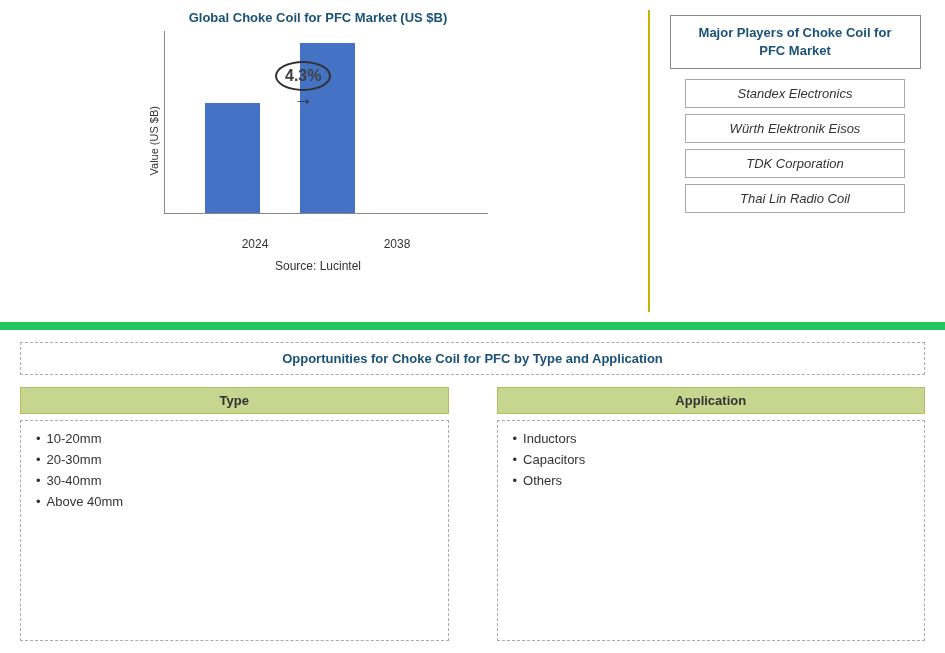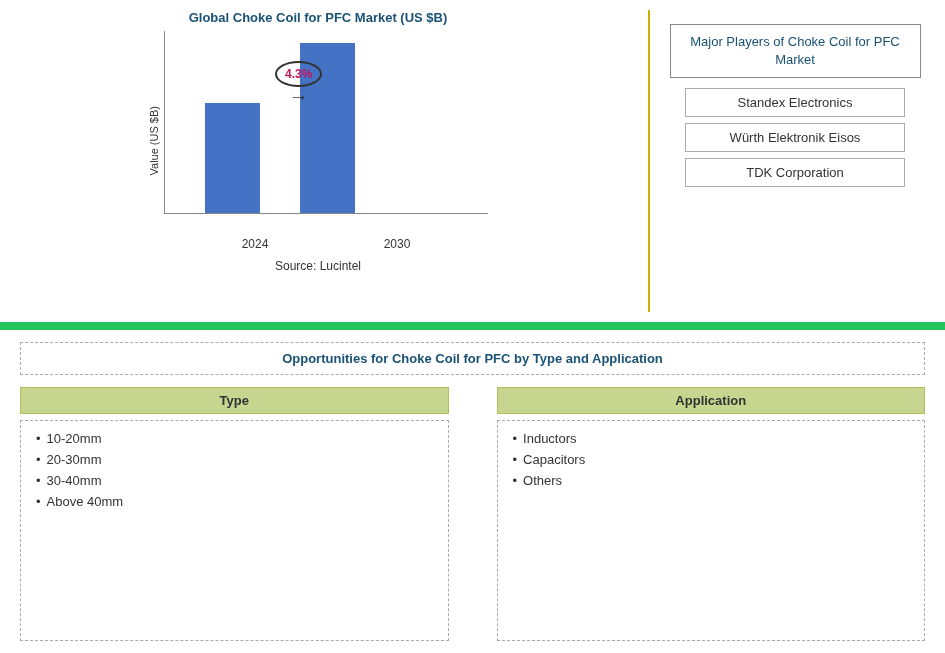--- a/index.html
+++ b/index.html
@@ -102,24 +102,24 @@
       top: 30px;
       left: 110px;
       display: flex;
       flex-direction: column;
       align-items: center;
     }
     .growth-circle {
       border: 2px solid #333;
       border-radius: 50%;
       padding: 4px 8px;
-      font-size: 12px;
+      font-size: 16px;
       font-weight: bold;
       background: transparent;
-      color: #be185d;
+      color: #404040;
       white-space: nowrap;
     }
     .growth-arrow {
       font-size: 20px;
       color: #333;
       margin-top: -4px;
     }
     .source-text {
       font-size: 12px;
       font-weight: normal;
@@ -139,39 +139,39 @@
     
     .players-area {
       width: 260px;
       display: flex;
       flex-direction: column;
       align-items: center;
       padding-top: 5px;
     }
     .players-title {
       font-size: 13px;
-      font-weight: normal;
+      font-weight: bold;
       color: #1a5276;
       text-align: center;
       border: 1.5px solid #888;
       padding: 8px 16px;
       margin-bottom: 10px;
       width: 251px;
       line-height: 1.4;
-      margin-top: 9px;
     }
     .player-item {
       border: 1.5px solid #aaa;
       padding: 6px 0;
       width: 220px;
       text-align: center;
       margin-bottom: 6px;
       font-size: 13px;
       color: #333;
       background: #fff;
+      font-style: italic;
     }
 
     
     .bottom-section {
       flex: 1;
       padding: 12px 20px;
       display: flex;
       flex-direction: column;
     }
     .opportunities-title-box {
@@ -244,35 +244,36 @@
             <div class="bar-group">
               <div class="bar" style="height: 110px;"></div>
             </div>
 
             <div class="bar-group">
               <div class="bar" style="height: 170px;"></div>
             </div>
           </div>
           <div class="x-axis-labels">
             <span class="bar-label">2024</span>
-            <span class="bar-label">2030</span>
+            <span class="bar-label">2038</span>
           </div>
         </div>
       </div>
 
       <div class="source-text">Source: Lucintel</div>
     </div>
 
     <div class="vertical-divider"></div>
 
     <div class="players-area">
       <div class="players-title">Major Players of Choke Coil for PFC Market</div>
       <div class="player-item">Standex Electronics</div>
       <div class="player-item">Würth Elektronik Eisos</div>
       <div class="player-item">TDK Corporation</div>
+      <div class="player-item">Thai Lin Radio Coil</div>
     </div>
 
   </div>
 
   <div class="bottom-section">
     <div class="opportunities-title-box">Opportunities for Choke Coil for PFC by Type and Application</div>
 
     <div class="opportunities-content">
 
       <div class="opp-column">

